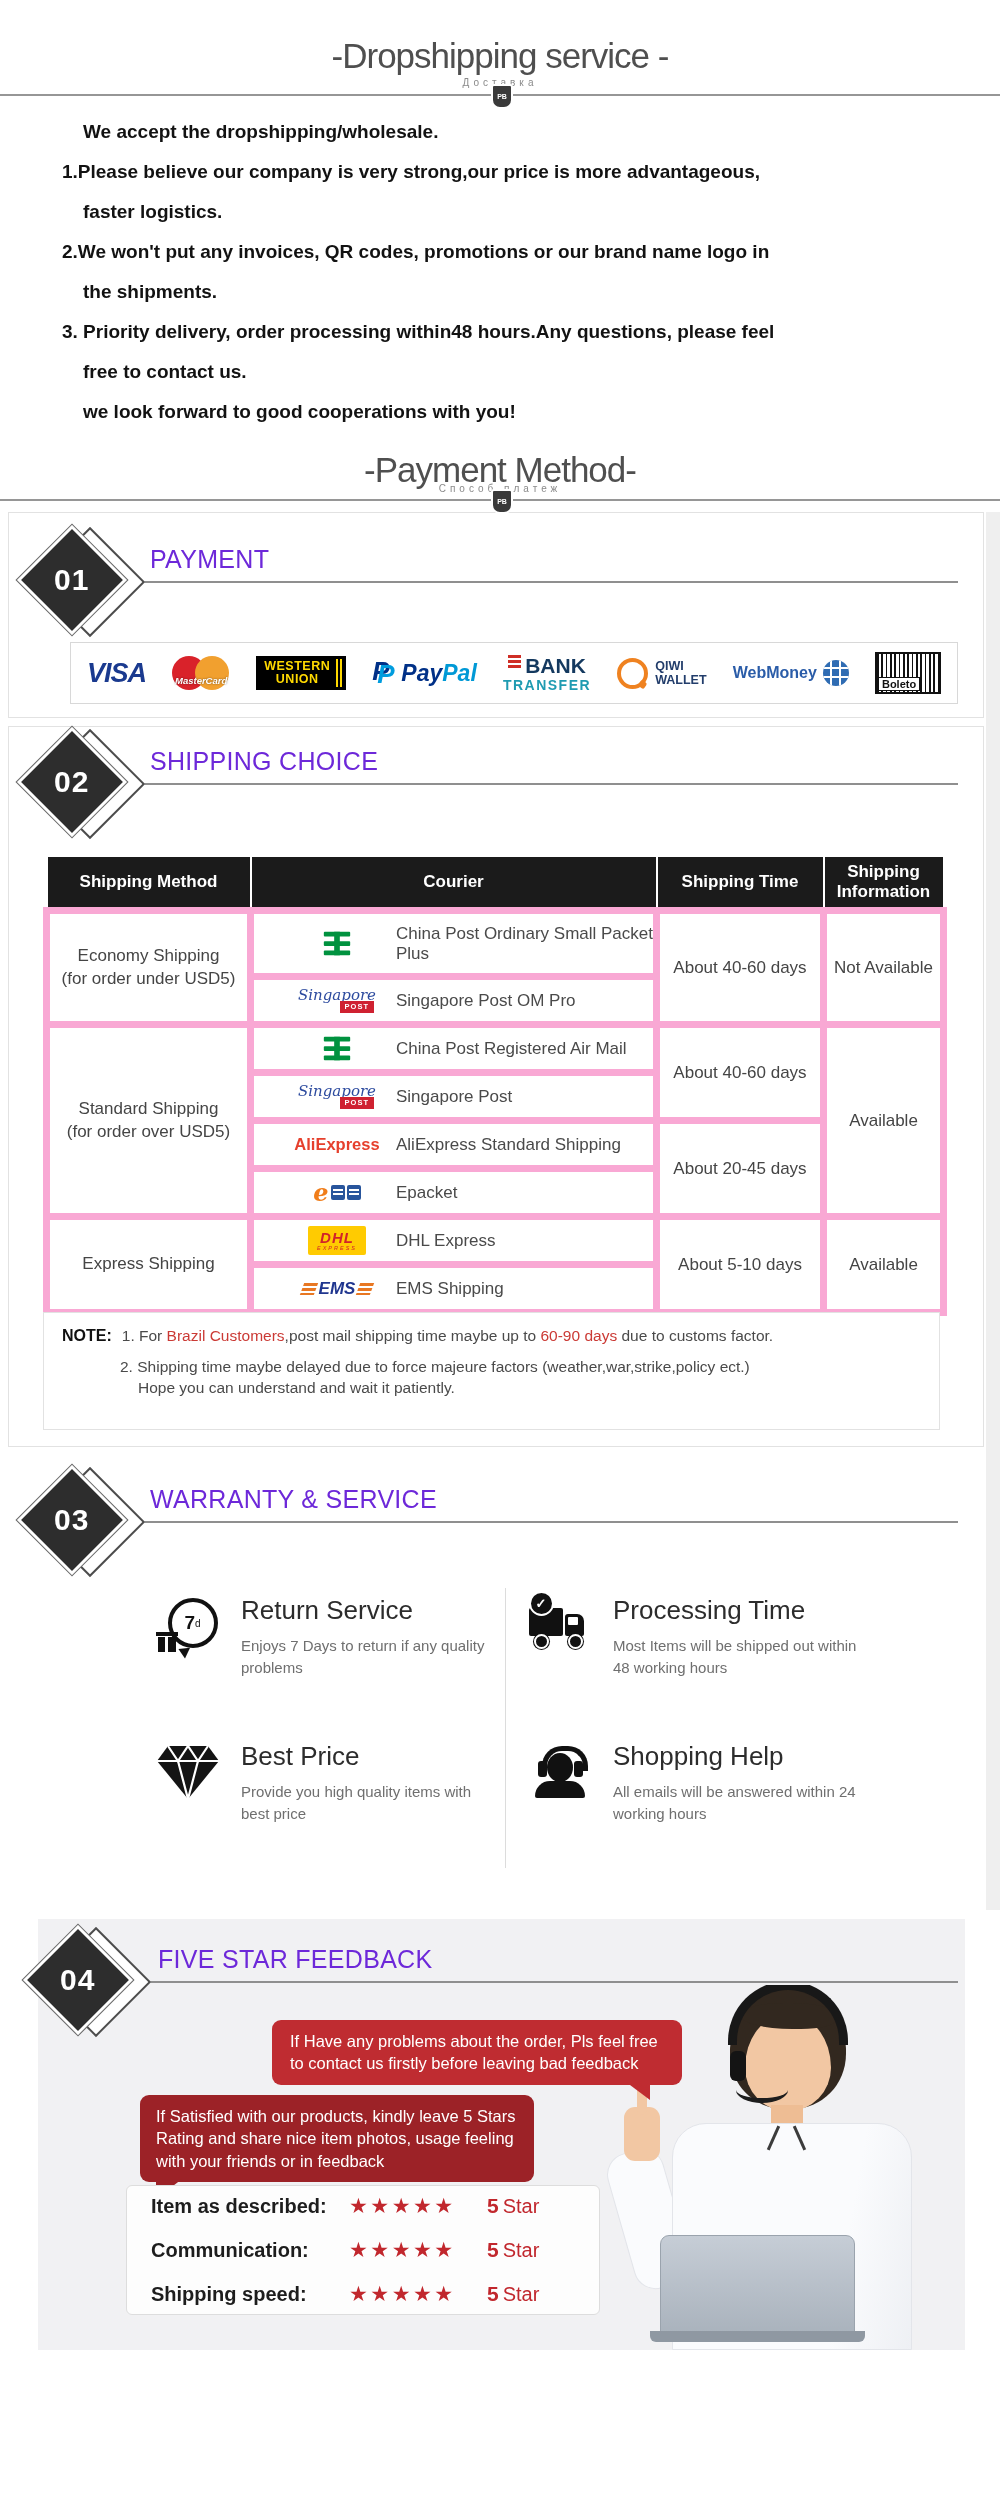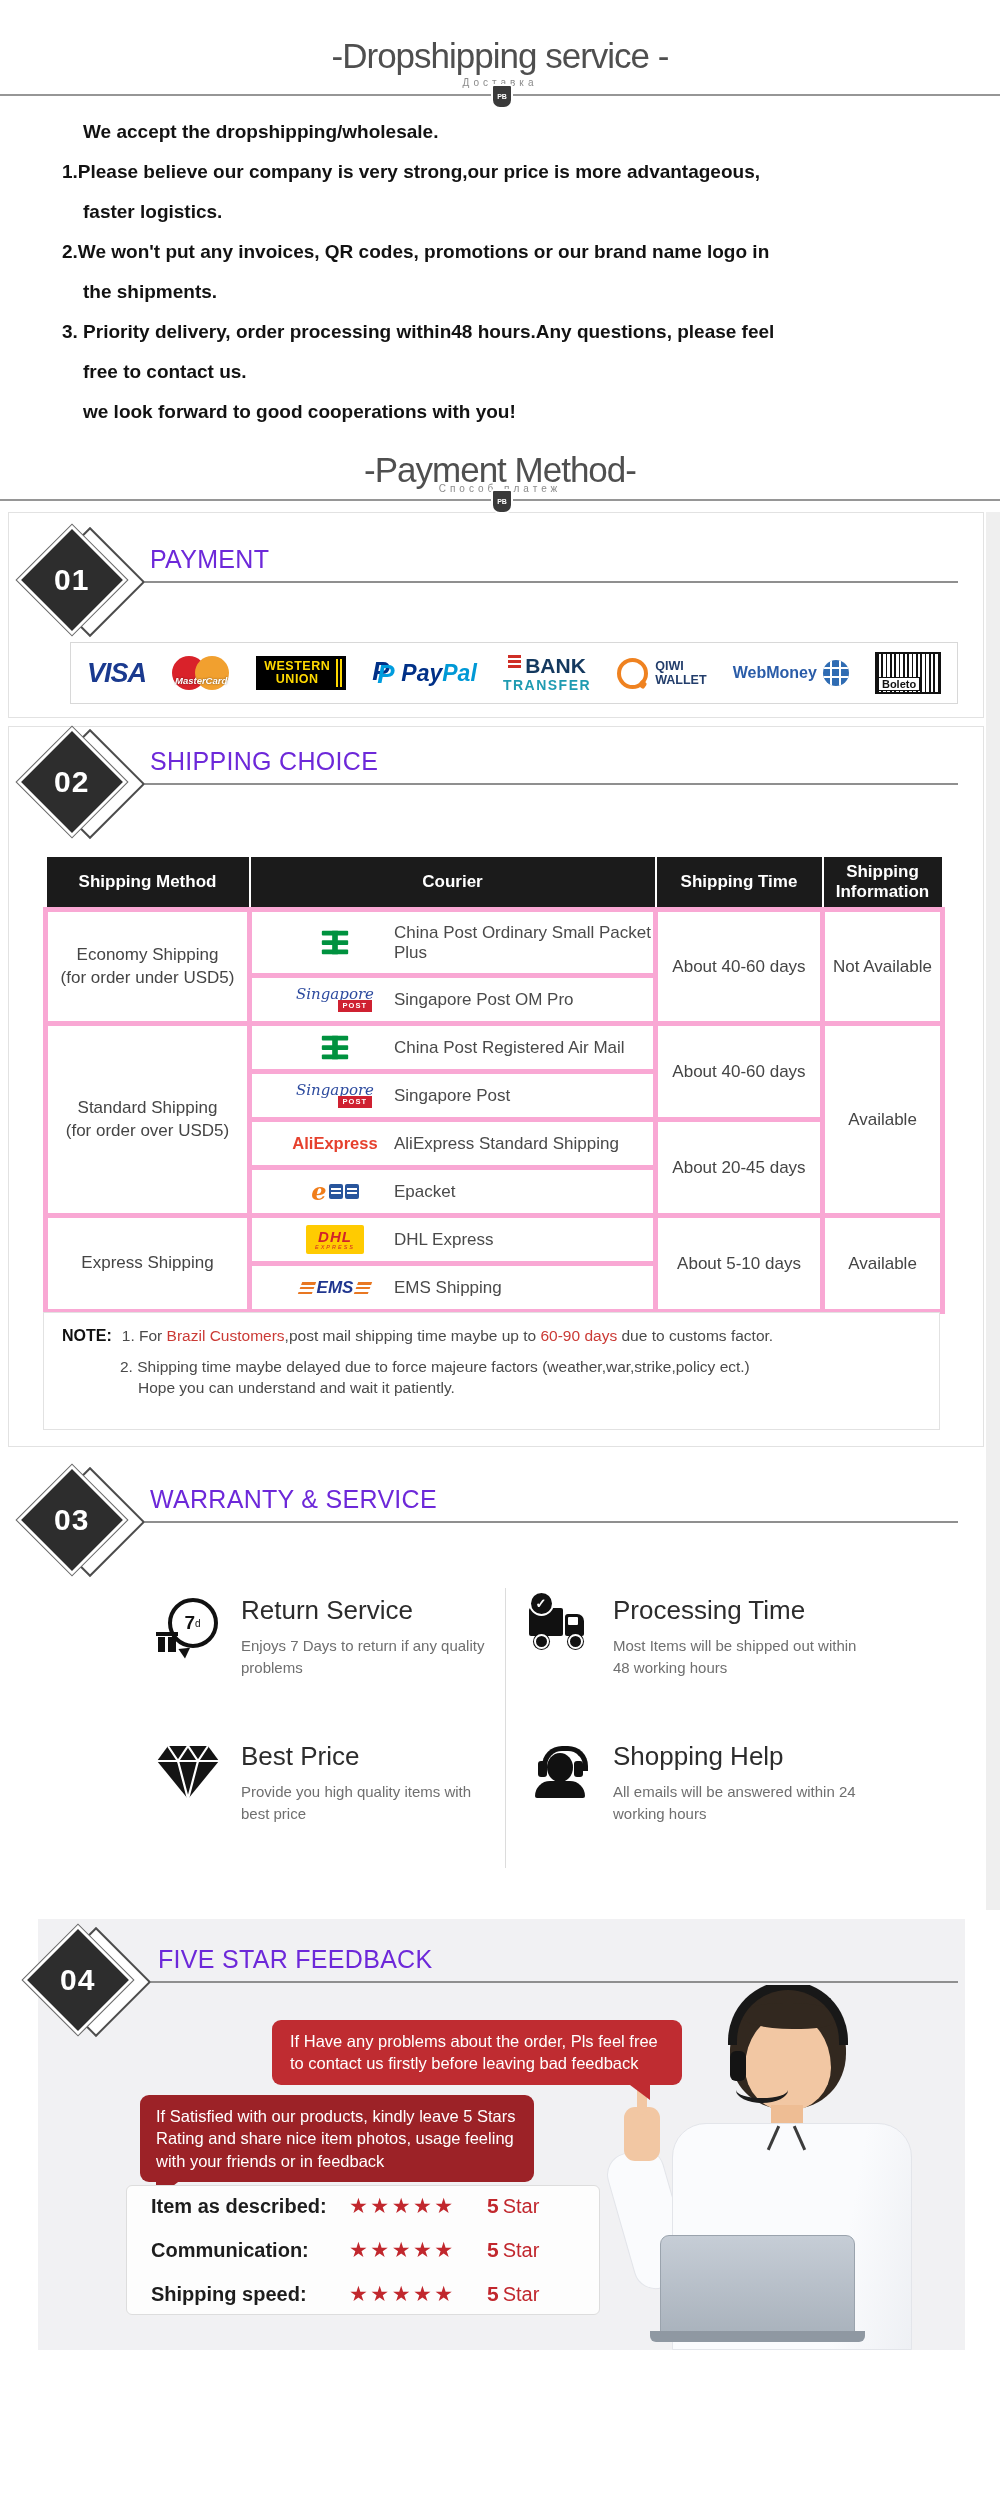--- a/index.html
+++ b/index.html
@@ -60,21 +60,21 @@
   .wm b{font-size:16px;font-weight:700;color:#2a5ca8;}
   .globe{width:26px;height:26px;border-radius:50%;background:#2f6cb3;position:relative;overflow:hidden;}
   .globe:before{content:"";position:absolute;left:0;right:0;top:7px;height:2px;background:#fff;box-shadow:0 9px 0 #fff;}
   .globe:after{content:"";position:absolute;top:0;bottom:0;left:7px;width:2px;background:#fff;box-shadow:9px 0 0 #fff;}
   .bol{position:relative;width:66px;height:42px;border:2px solid #111;background:repeating-linear-gradient(90deg,#111 0 2px,#fff 2px 4px,#111 4px 6px,#fff 6px 9px,#111 9px 10px,#fff 10px 13px);box-sizing:border-box;}
   .bol b{position:absolute;left:1px;bottom:1px;background:#fff;border:1.5px solid #111;font-size:11px;padding:0 3px;font-weight:700;color:#111;}
 
   
   .ship-table{position:absolute;left:43px;top:855px;width:897px;border-collapse:collapse;table-layout:fixed;z-index:5;}
   .ship-table th{background:#1b1b1b;color:#fff;font-size:17px;font-weight:700;border:2px solid #fff;height:50px;line-height:1.15;padding:0 4px;}
-  .ship-table td{border:5px solid #f9a8d4;font-size:17px;color:#454545;background:#fff;padding:0;}
+  .ship-table td{border:7px solid #f9a8d4;font-size:17px;color:#454545;background:#fff;padding:0;}
   .method-cell{text-align:center;color:#262626;line-height:1.35;}
   .courier-cell{vertical-align:middle;}
   .courier-flex{display:flex;align-items:center;}
   .logo-cell{width:118px;flex:0 0 118px;display:flex;justify-content:center;align-items:center;padding-left:24px;}
   .courier-name{color:#4a4a4a;}
   .time-cell,.track-cell{text-align:center;color:#4a4a4a;}
 
   
   .sg{display:inline-block;position:relative;width:86px;text-align:center;height:30px;}
   .sg i{font-family:"DejaVu Serif",serif;font-style:italic;font-size:15px;color:#2c4a9e;display:block;}

